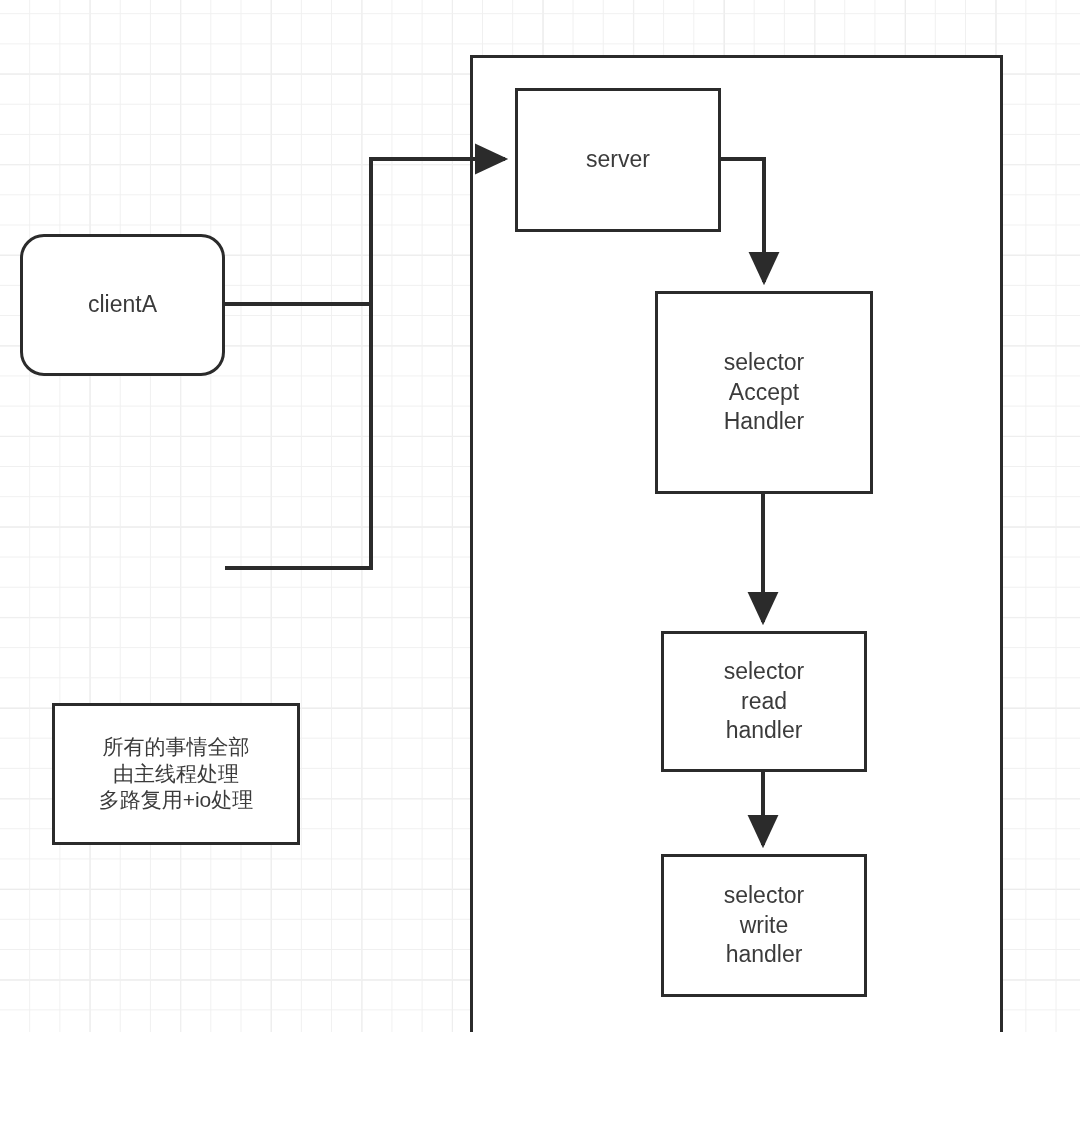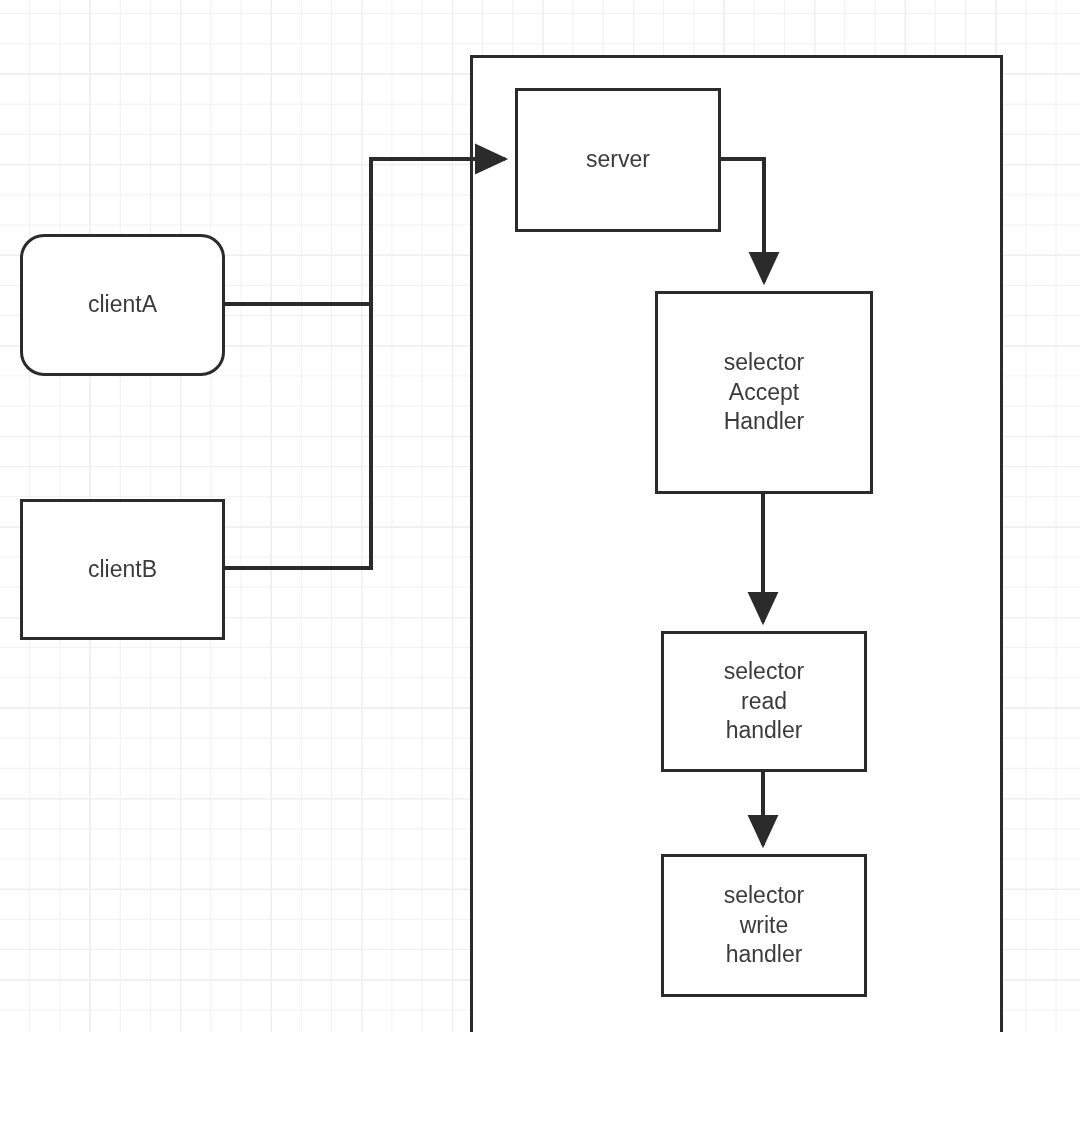--- a/index.html
+++ b/index.html
@@ -108,18 +108,20 @@
   <div class="node" id="write-node">
     <span class="label">selector
 write
 handler</span>
   </div>
 
   <div class="node" id="clienta-node">
     <span class="label">clientA</span>
   </div>
 
-  <div class="node" id="clientb-node">
-    <span class="label">clientB</span>
+
+  <div class="node" id="note-node">
+    <span class="label">所有的事情全部
+由主线程处理
+多路复用+io处理</span>
   </div>
-
 
 </div>
 
 </body></html>

